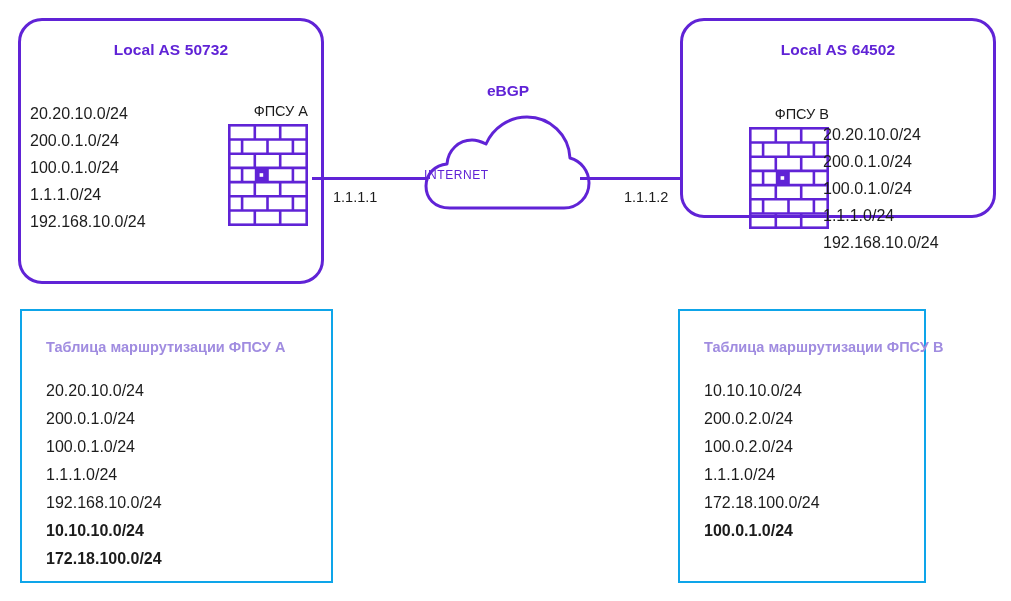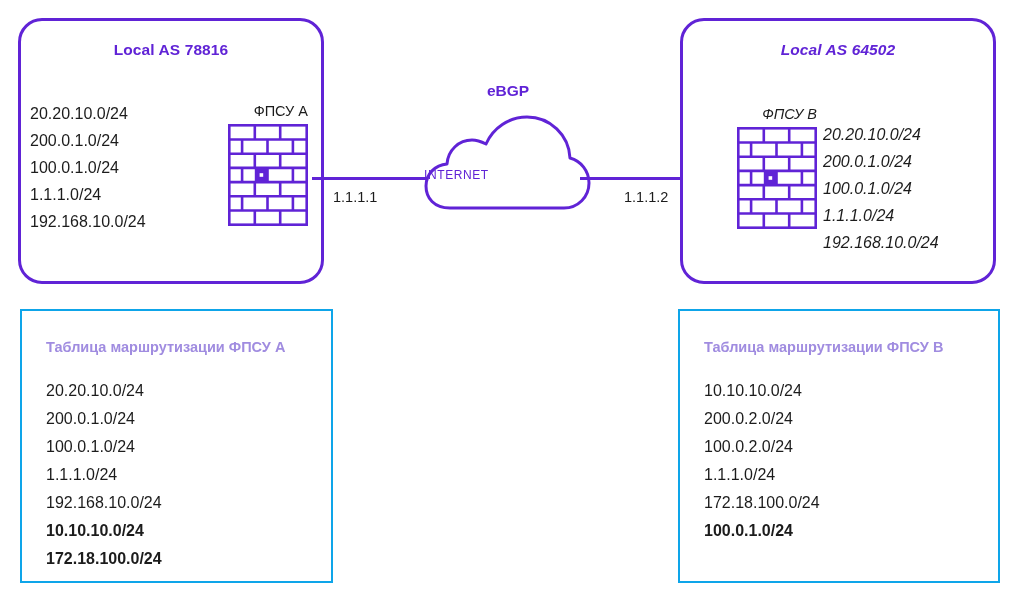--- a/index.html
+++ b/index.html
@@ -22,21 +22,21 @@
 
   
   .as-box {
     position: absolute;
     border: 3px solid #6023d6;
     border-radius: 24px;
     background: #ffffff;
     box-sizing: border-box;
   }
   #as-box-left  { left: 18px;  top: 18px; width: 306px; height: 266px; }
-  #as-box-right { left: 680px; top: 18px; width: 316px; height: 266px; font-style: italic; }
+  #as-box-right { left: 680px; top: 18px; width: 316px; height: 200px; }
 
   .as-title {
     position: absolute;
     left: 0;
     right: 0;
     top: 20px;
     text-align: center;
     font-size: 15.5px;
     font-weight: bold;
     color: #6023d6;
@@ -124,21 +124,21 @@
   #link-label-right { left: 624px; top: 189px; }
 
   
   .route-table {
     position: absolute;
     border: 2px solid #0ea5e9;
     background: #ffffff;
     box-sizing: border-box;
   }
   #route-table-left  { left: 20px;  top: 309px; width: 313px; height: 274px; }
-  #route-table-right { left: 678px; top: 309px; width: 322px; height: 274px; }
+  #route-table-right { left: 678px; top: 309px; width: 248px; height: 274px; }
 
   .route-table-title {
     position: absolute;
     left: 24px;
     top: 28px;
     font-size: 14.5px;
     font-weight: bold;
     color: #a08ce0;
     white-space: nowrap;
   }
@@ -152,21 +152,21 @@
   }
   .route-entries div { height: 28px; white-space: nowrap; }
   .route-entries div.bold { font-weight: bold; }
 </style>
 </head>
 <body>
 
 <div id="canvas">
 
   <div class="as-box" id="as-box-left">
-    <div class="as-title">Local AS 78816</div>
+    <div class="as-title">Local AS 50732</div>
   </div>
 
   <div class="prefix-list" id="prefix-list-left">
     <div>20.20.10.0/24</div>
     <div>200.0.1.0/24</div>
     <div>100.0.1.0/24</div>
     <div>1.1.1.0/24</div>
     <div>192.168.10.0/24</div>
   </div>
 
@@ -222,21 +222,21 @@
              Z" fill="#ffffff" stroke="#6023d6" stroke-width="3" stroke-linejoin="round"></path>
   </svg>
   <div id="cloud-label">INTERNET</div>
 
   <div class="link" id="link-right"></div>
   <div class="link-label" id="link-label-right">1.1.1.2</div>
 
   <div class="as-box" id="as-box-right">
     <div class="as-title">Local AS 64502</div>
 
-    <div class="device" id="device-right" style="left:30px; top:85px;padding-left:24px;">
+    <div class="device" id="device-right" style="left:42px; top:85px;padding-left:24px;">
       <div class="device-label">ФПСУ B</div>
       <svg class="brickwall" width="80" height="102" viewBox="0 0 80 102">
         <g fill="none" stroke="#6023d6" stroke-width="2.6">
           <rect x="1.3" y="1.3" width="77.4" height="99.4"></rect>
           <line x1="1.3" y1="15.5" x2="78.7" y2="15.5"></line>
           <line x1="1.3" y1="29.7" x2="78.7" y2="29.7"></line>
           <line x1="1.3" y1="43.9" x2="78.7" y2="43.9"></line>
           <line x1="1.3" y1="58.1" x2="78.7" y2="58.1"></line>
           <line x1="1.3" y1="72.3" x2="78.7" y2="72.3"></line>
           <line x1="1.3" y1="86.5" x2="78.7" y2="86.5"></line>

